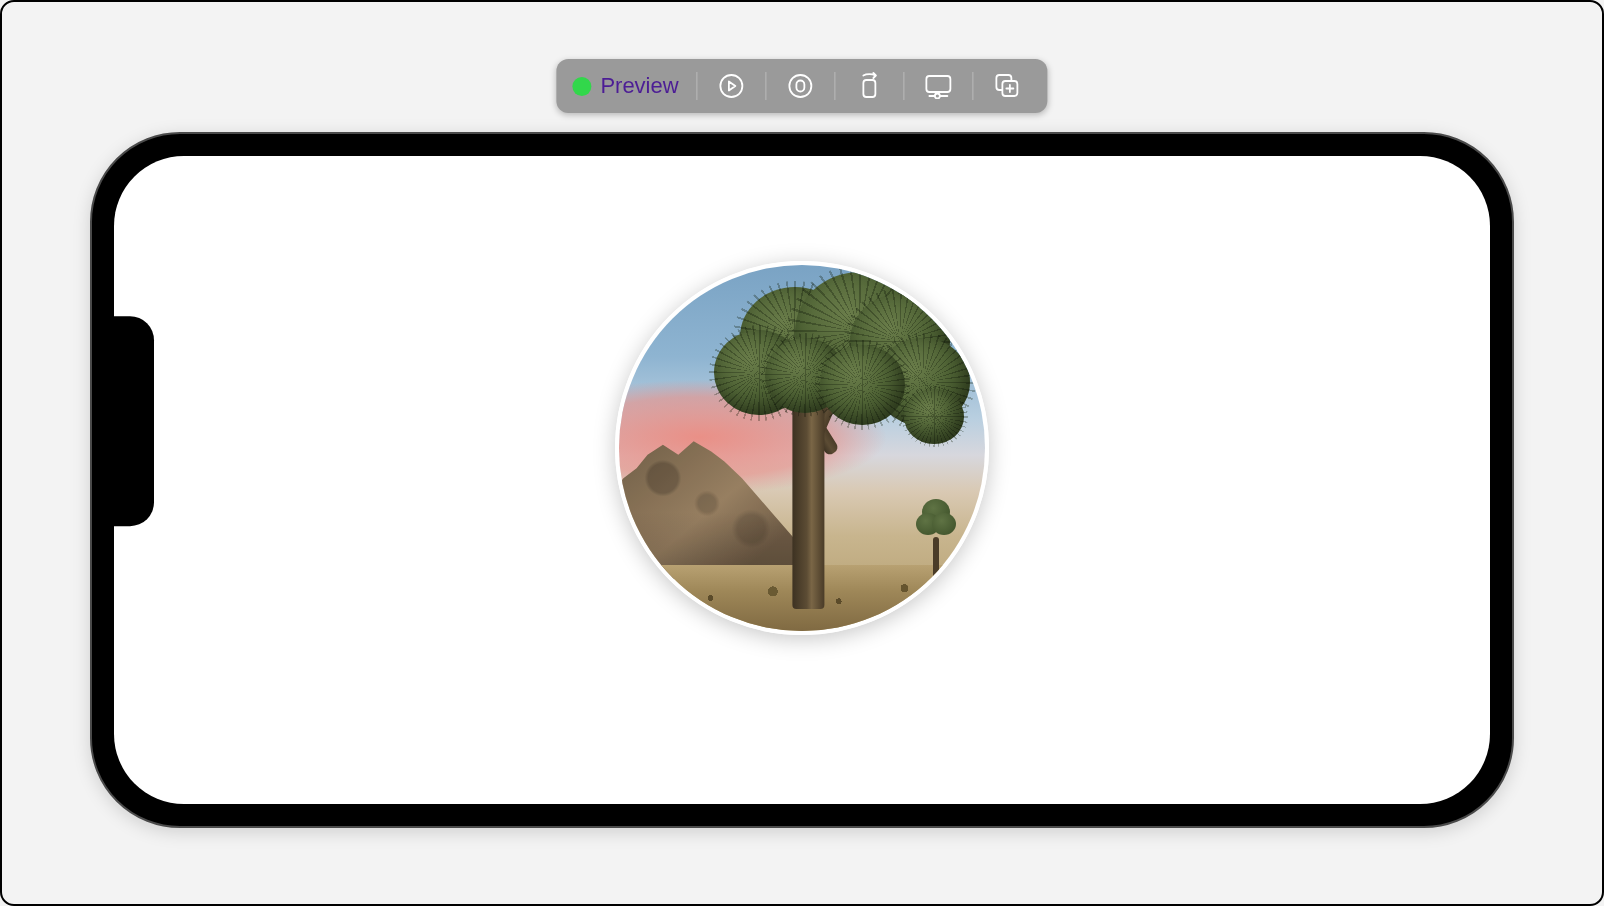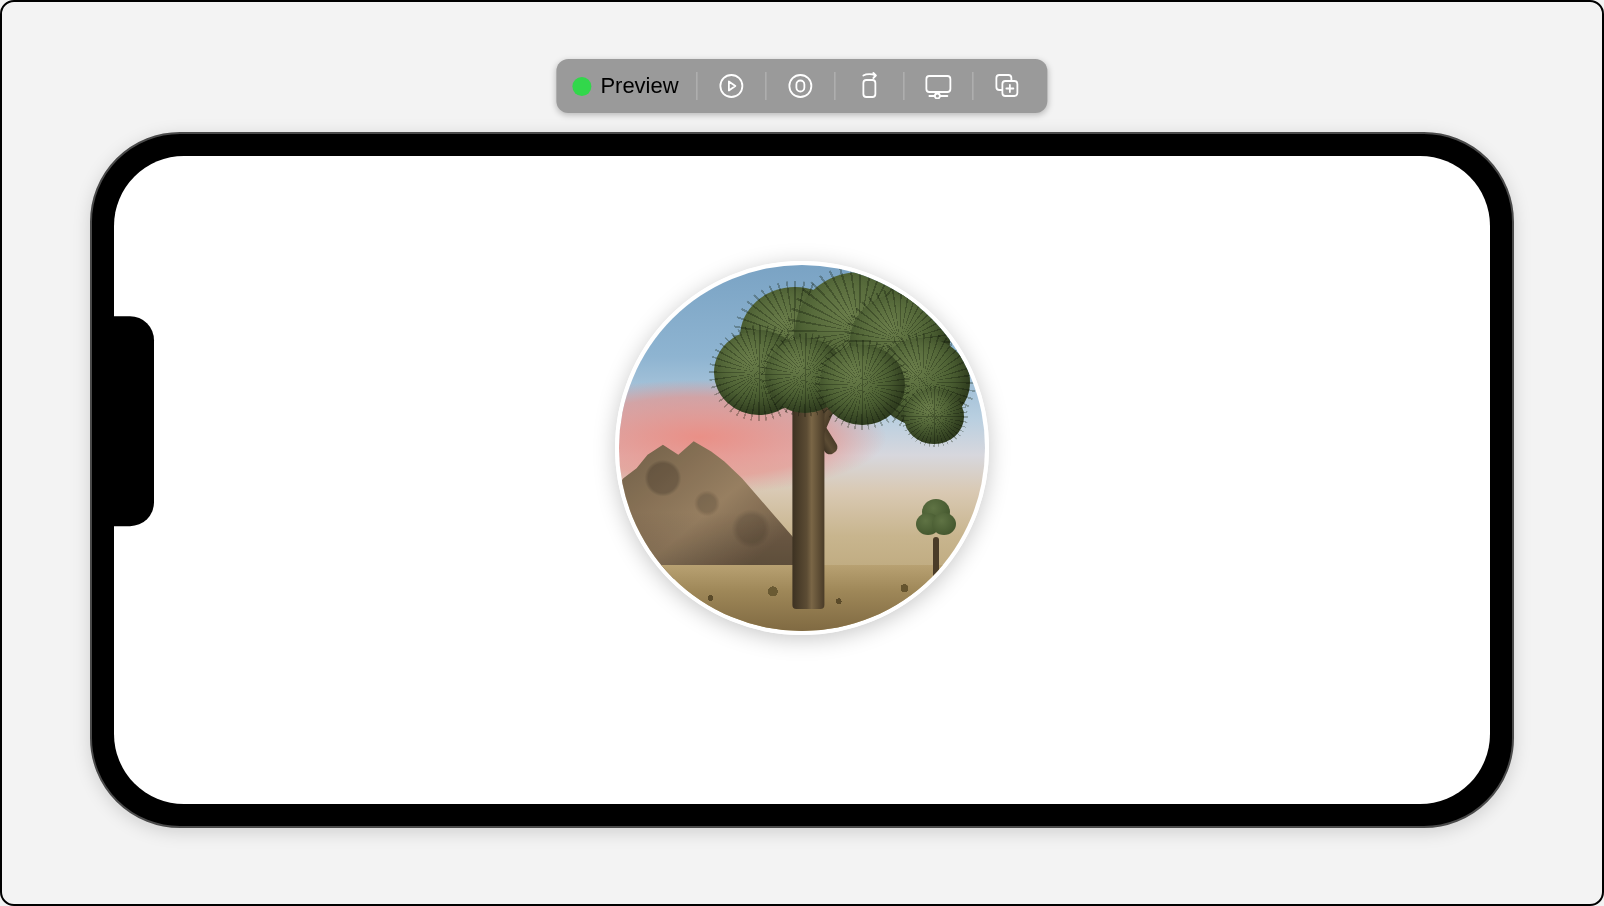--- a/index.html
+++ b/index.html
@@ -33,21 +33,21 @@
       padding: 0 10px;
       box-shadow: 0 2px 6px rgba(0,0,0,0.25);
       z-index: 10;
     }
 
     .toolbar-preview {
       display: flex;
       align-items: center;
       gap: 9px;
       padding: 0 14px 0 6px;
-      color: #000000;
+      color: #4c1d95;
       font-size: 22px;
       font-weight: 400;
     }
 
     .status-dot {
       width: 19px;
       height: 19px;
       border-radius: 50%;
       background: #32d74b;
     }

